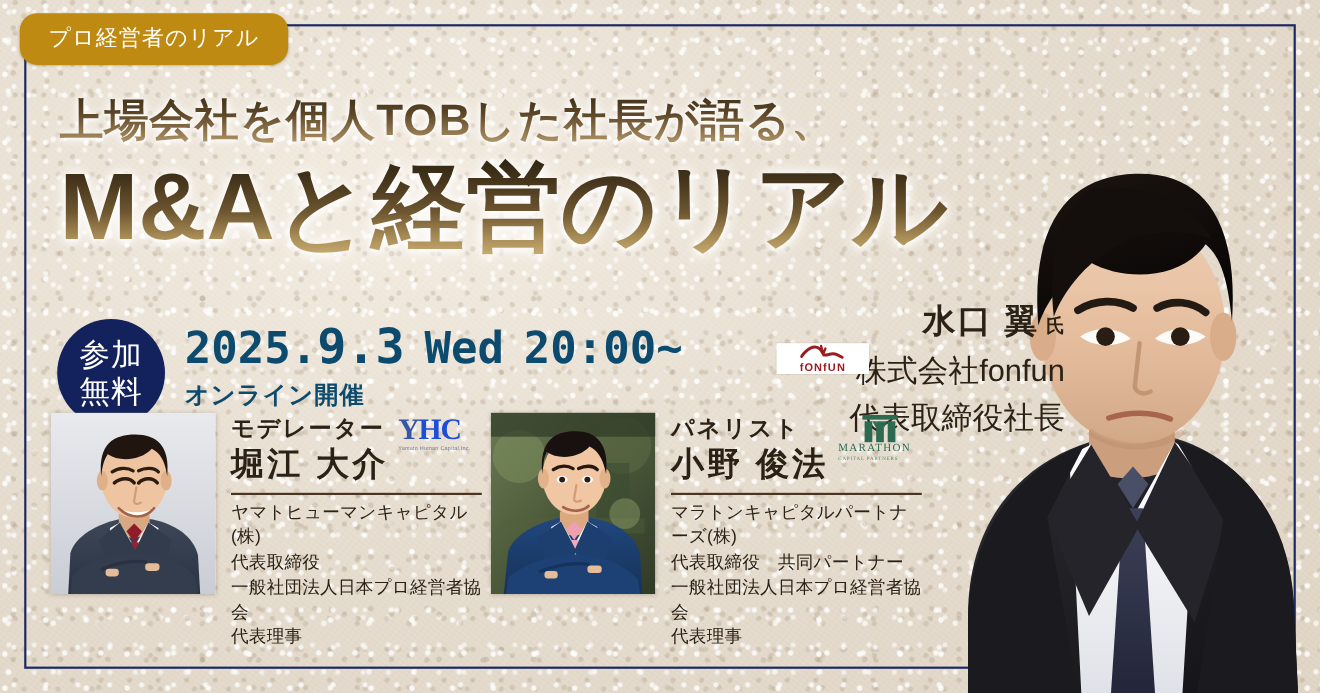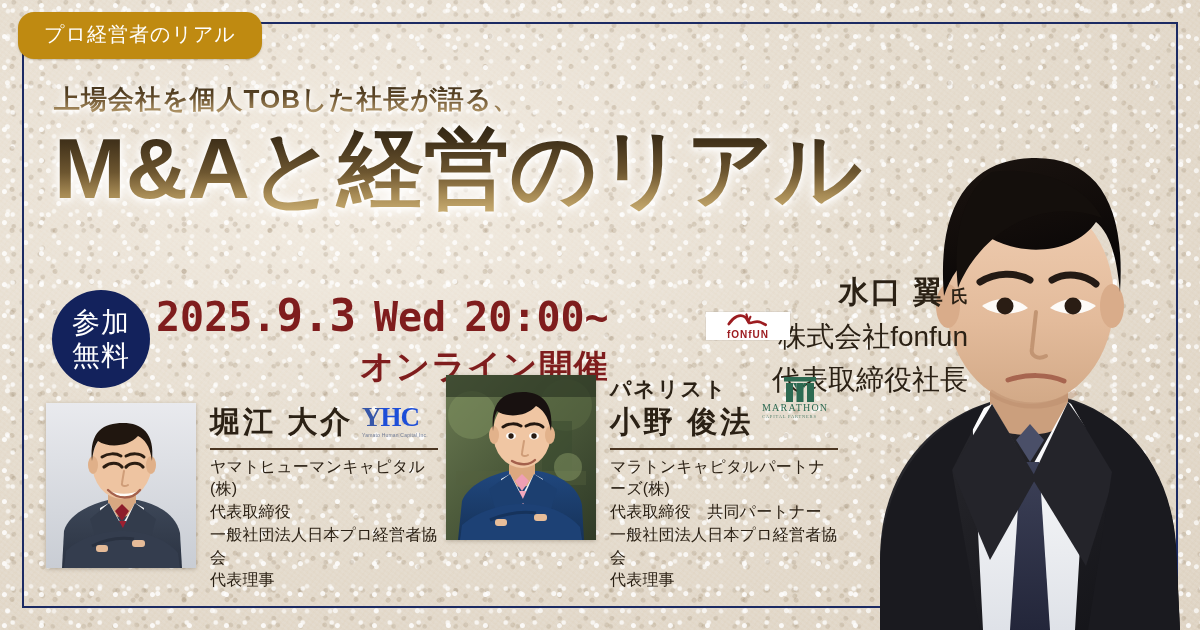--- a/index.html
+++ b/index.html
@@ -56,21 +56,21 @@
     padding:9px 26px 11px 26px;
     border-radius:16px;
     z-index:5;
     white-space:nowrap;
     box-shadow:0 1px 2px rgba(80,60,10,.25);
   }
 
   
   #head { position:absolute; left:54px; top:82px; z-index:4; }
   #subtitle {
-    font-size:26px; font-weight:bold; letter-spacing:1px; white-space:nowrap;
+    font-size:40px; font-weight:bold; letter-spacing:1px; white-space:nowrap;
     background:linear-gradient(180deg,#3a2d18 0%,#5b4526 38%,#9d8257 76%,#c8ae7e 100%);
     -webkit-background-clip:text; background-clip:text;
     color:transparent; -webkit-text-fill-color:transparent;
     filter:drop-shadow(0 0 4px rgba(255,255,255,.95)) drop-shadow(0 1px 1px rgba(255,255,255,.9));
   }
   #title {
     margin-top:6px;
     font-size:86px; font-weight:bold; letter-spacing:0px; white-space:nowrap; line-height:1.05;
     background:linear-gradient(180deg,#2e2413 0%,#43331b 22%,#6d5630 55%,#a78b55 80%,#c9ad72 100%);
     -webkit-background-clip:text; background-clip:text;
@@ -79,29 +79,29 @@
   }
 
   
   #datewrap { position:absolute; left:52px; top:290px; z-index:4; display:flex; align-items:flex-start; }
   #freecircle {
     width:98px; height:98px; border-radius:50%;
     background:#13225c; color:#fff;
     display:flex; flex-direction:column; align-items:center; justify-content:center;
     font-size:28px; line-height:1.18; letter-spacing:1px; flex:none;
   }
-  #dateblock { margin-left:6px; padding-top:4px; color:#7f1d1d;text-align:right; }
+  #dateblock { margin-left:18px; padding-top:4px; color:#0c4a6e; }
   #dateline {
     font-family:"DejaVu Sans Mono", monospace;
     font-size:40px; font-weight:bold; letter-spacing:0px; white-space:nowrap;
     display:flex; align-items:baseline;
   }
   #dateline .big { font-size:44px; line-height:.9; }
   #dateline .gap { display:inline-block; width:18px; }
-  #online { font-size:34px; font-weight:bold; letter-spacing:1px; margin-top:4px; }
+  #online { font-size:22px; font-weight:bold; letter-spacing:1px; margin-top:4px; }
 
   
   #mainspk { position:absolute; left:718px; top:272px; z-index:4; width:250px; text-align:right; }
   #mainspk .nm { font-size:30px; font-weight:bold; color:#2b2115; letter-spacing:2px; }
   #mainspk .nm .suffix { font-size:17px; letter-spacing:0; margin-left:6px; }
   #mainspk .org { font-size:28px; color:#2b2115; margin-top:6px; line-height:1.32; }
   #fonfun {
     position:absolute; left:-12px; top:40px;
     width:84px; height:28px; background:#fff;
     display:flex; flex-direction:column; align-items:center; justify-content:center;
@@ -292,20 +292,21 @@
       <path d="M80 64 C85 59 93 59 97 64" stroke="#2b1d12" stroke-width="3.2" fill="none" stroke-linecap="round"></path>
 
       <path d="M78 68 L76 80 C75 83 79 84 82 82" stroke="#cf9d78" stroke-width="2" fill="none" stroke-linecap="round"></path>
 
       <path d="M62 87 C72 96 86 96 94 87 C86 92 70 92 62 87 Z" fill="#fffdf8"></path>
       <path d="M62 87 C72 97 86 97 94 87" stroke="#a4614c" stroke-width="2.4" fill="none" stroke-linecap="round"></path>
     </svg>
   </div>
   <div class="spkinfo">
     <div class="namerow">
+      <div class="role">モデレーター</div>
       <div class="pname">堀江 大介</div>
       <div class="logoslot">
         <div class="yhc-main"><span class="y">Y</span><span class="hc">HC</span></div>
         <div class="yhc-sub">Yamato Human Capital,Inc.</div>
       </div>
     </div>
     <div class="rule"></div>
     <div class="affil">
       <div>ヤマトヒューマンキャピタル(株)</div>
       <div>代表取締役</div>

